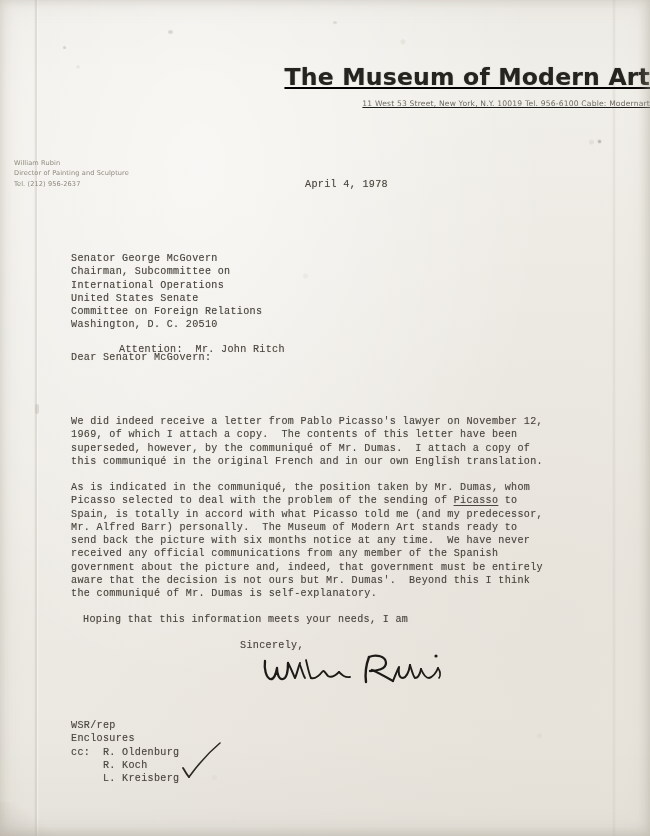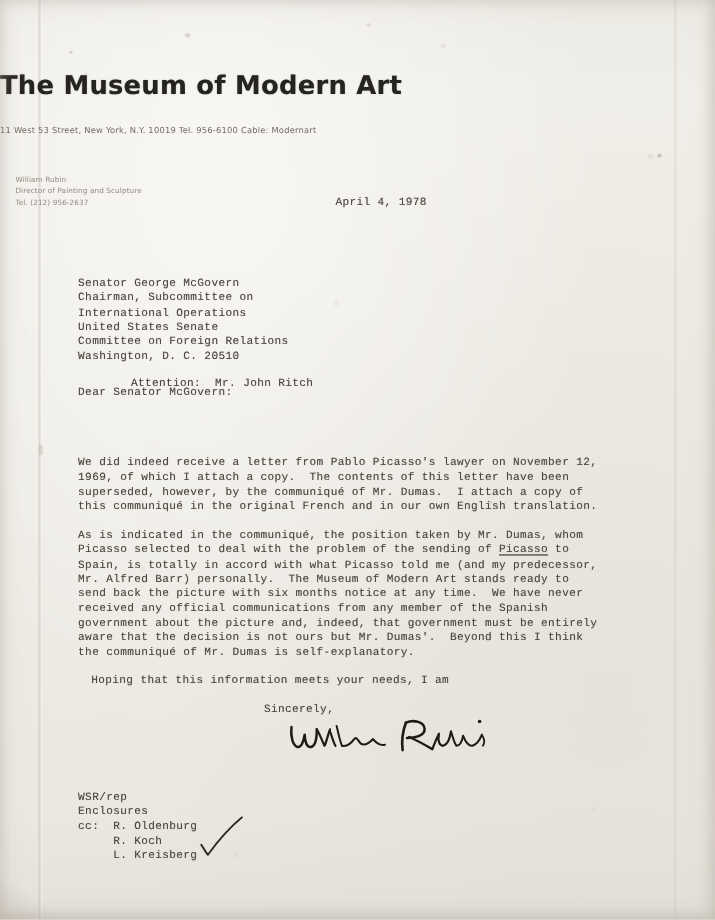--- a/index.html
+++ b/index.html
@@ -75,33 +75,34 @@
     position: absolute;
     pointer-events: none;
     border-radius: 50%;
   }
 
   
   .letterhead {
     position: absolute;
     left: 0; right: 0;
     top: 66px;
-    text-align: left;
+    text-align: right;
+    text-decoration: underline;
   }
   .moma-title {
     font-family: "DejaVu Sans", sans-serif;
     font-weight: 700;
     font-size: 23.5px;
     letter-spacing: 0.2px;
     color: #26241f;
     line-height: 1;
     text-shadow: 0 0 1.1px rgba(40,38,33,0.45);
   }
   .moma-address {
-    margin-top: 24px;
+    margin-top: 9px;
     font-family: "DejaVu Sans", sans-serif;
     font-size: 7.6px;
     letter-spacing: 0.18px;
     color: #5d584f;
     opacity: 0.88;
   }
 
   
   .sender {
     position: absolute;

